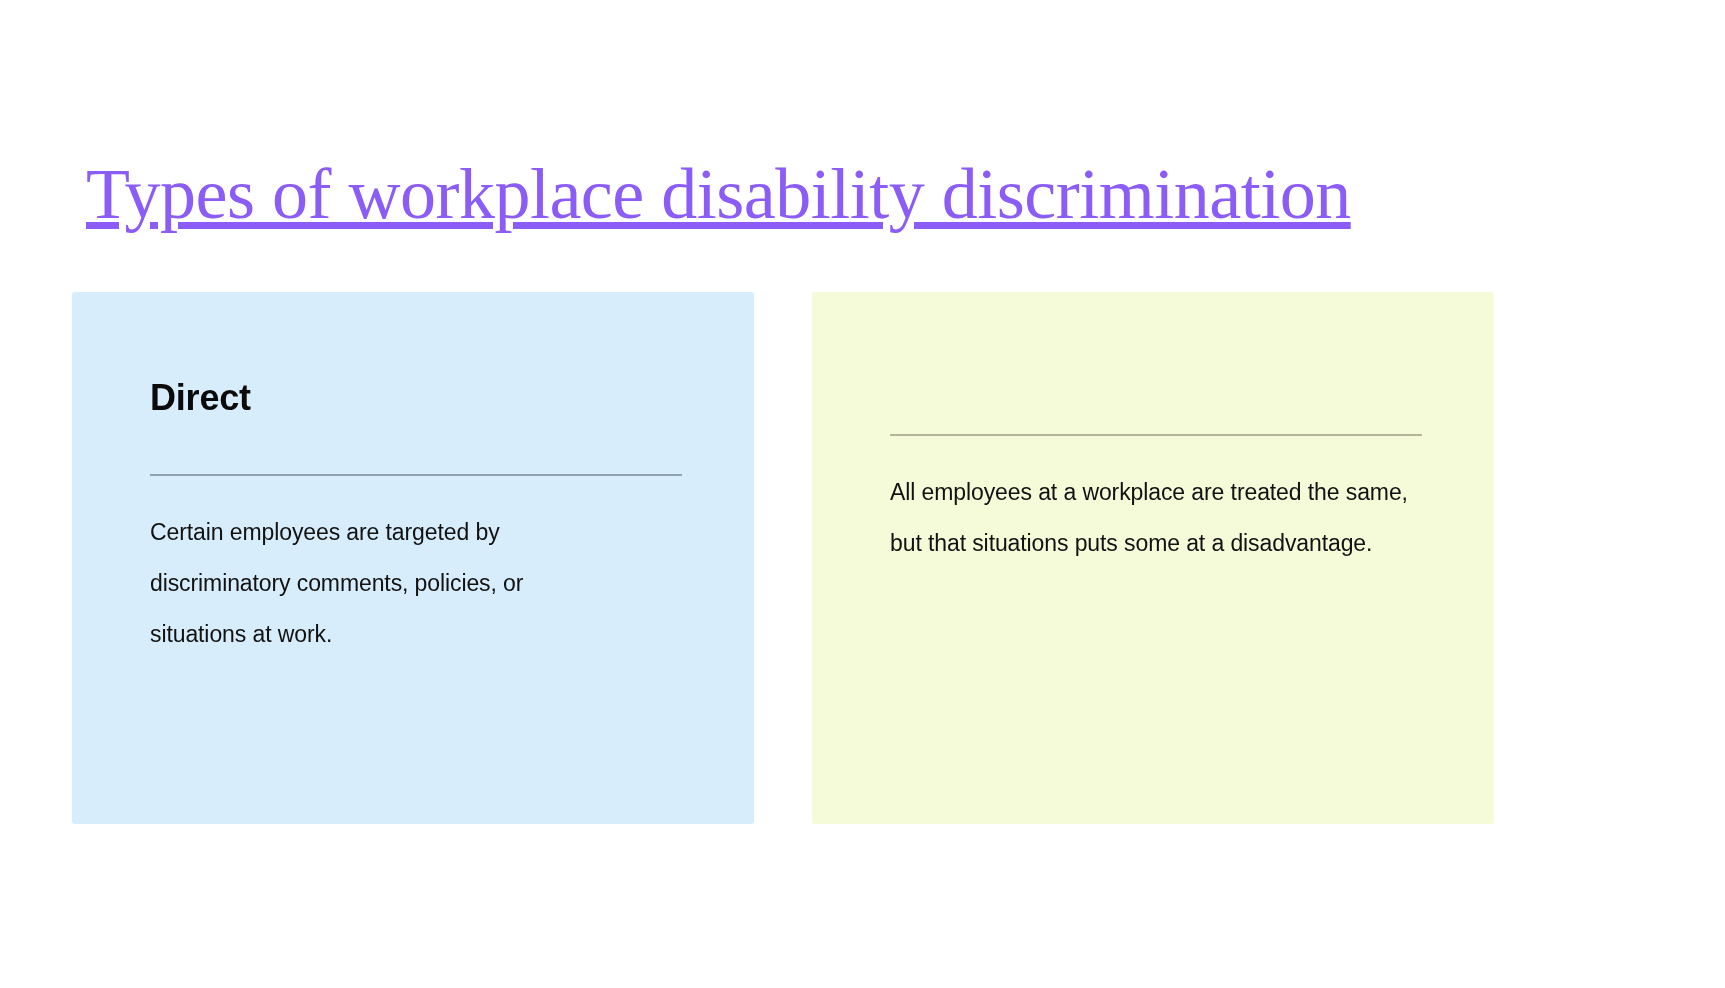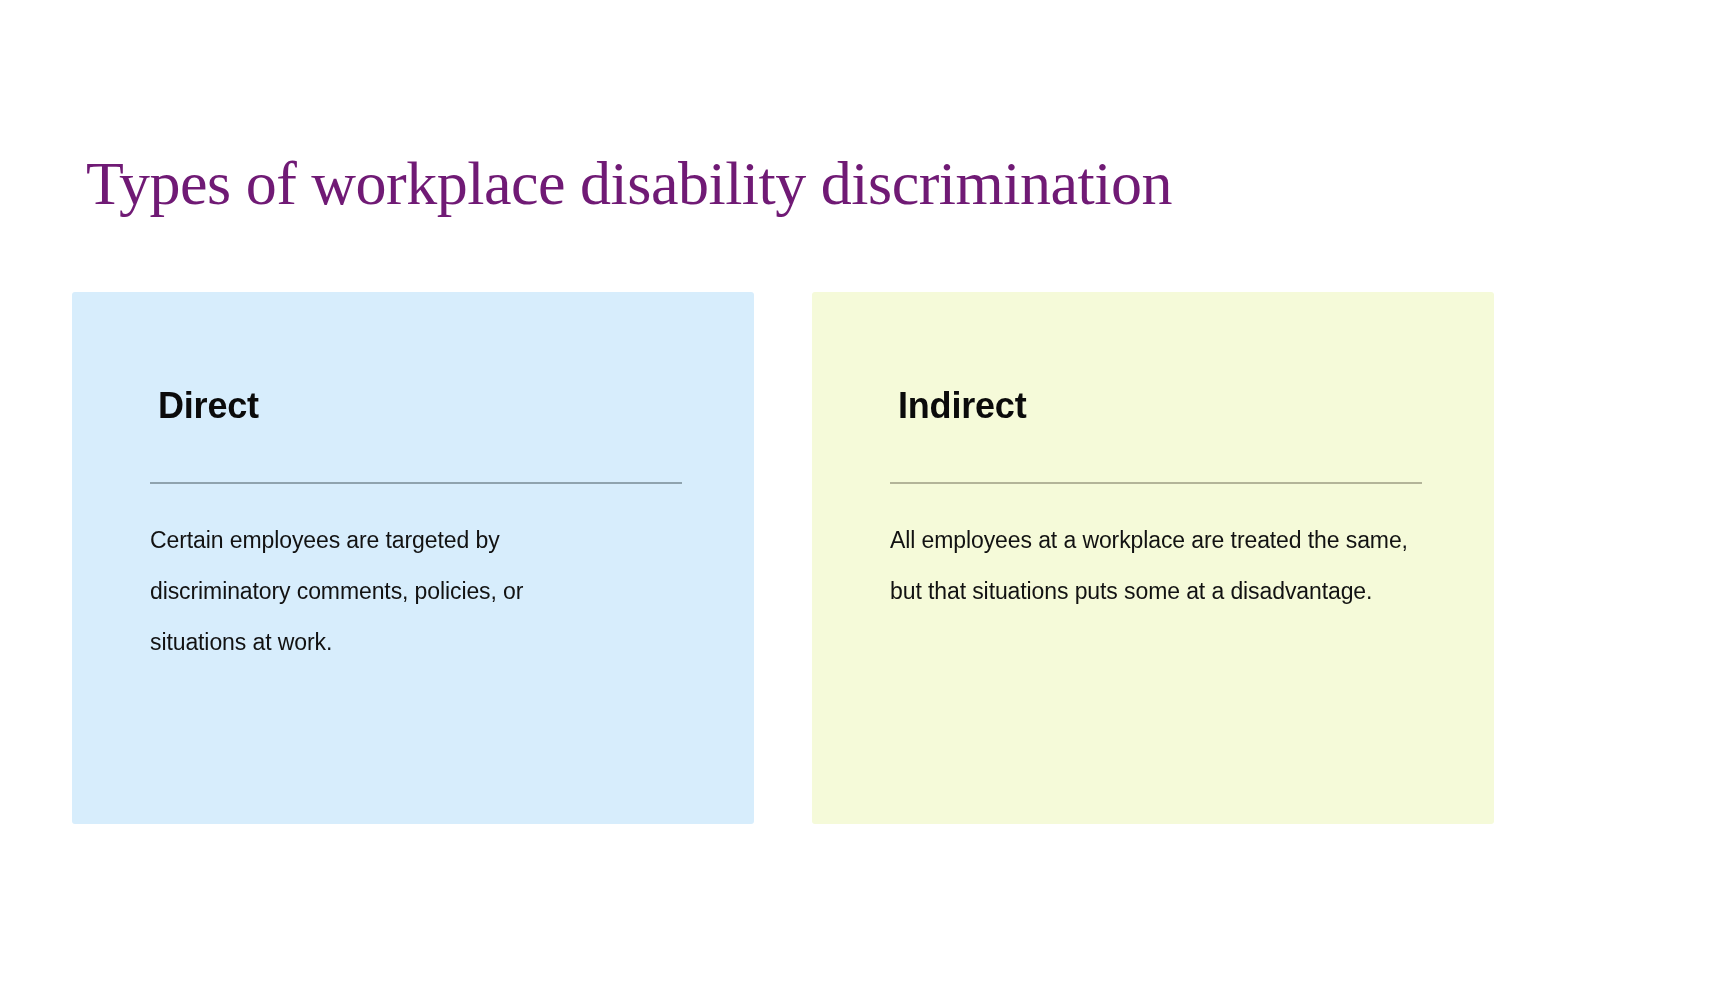--- a/index.html
+++ b/index.html
@@ -24,25 +24,26 @@
   }
 
   
   .page-title {
     position: absolute;
     left: 86px;
     top: 108px;
     width: 1570px;
     font-family: "Liberation Serif", "DejaVu Serif", serif;
     font-weight: 400;
-    font-size: 62px;
+    font-size: 72px;
     line-height: 1.08;
     letter-spacing: -0.5px;
-    color: #701a75;
+    color: #8b5cf6;
     white-space: nowrap;
+    text-decoration: underline;
   }
 
   
   .cards {
     position: absolute;
     left: 72px;
     top: 292px;
     width: 1422px;
     height: 532px;
     display: flex;
@@ -68,21 +69,21 @@
     background: #f5fad9;
   }
 
   .card-heading {
     font-family: "Liberation Sans", sans-serif;
     font-weight: 700;
     font-size: 36px;
     line-height: 1.1;
     letter-spacing: -0.2px;
     color: #0b0b0b;
-    margin: 8px;
+    margin: 0;
     padding: 0;
   }
 
   .card-divider {
     margin: 0;
     border: 0;
     height: 2px;
     width: 532px;
     margin-top: 56px;
   }
@@ -121,19 +122,18 @@
 
   <div class="cards">
 
     <section class="card card--direct">
       <h2 class="card-heading">Direct</h2>
       <hr class="card-divider">
       <p class="card-body">Certain employees are targeted by discriminatory comments, policies, or situations at work.</p>
     </section>
 
     <section class="card card--indirect">
-      <h2 class="card-heading">Indirect</h2>
       <hr class="card-divider">
       <p class="card-body">All employees at a workplace are treated the same, but that situations puts some at a disadvantage.</p>
     </section>
 
   </div>
 </div>
 
 </body></html>

